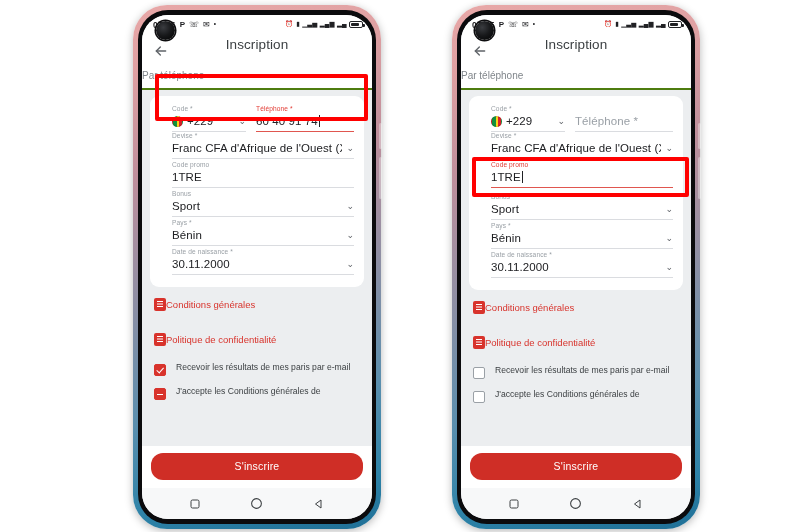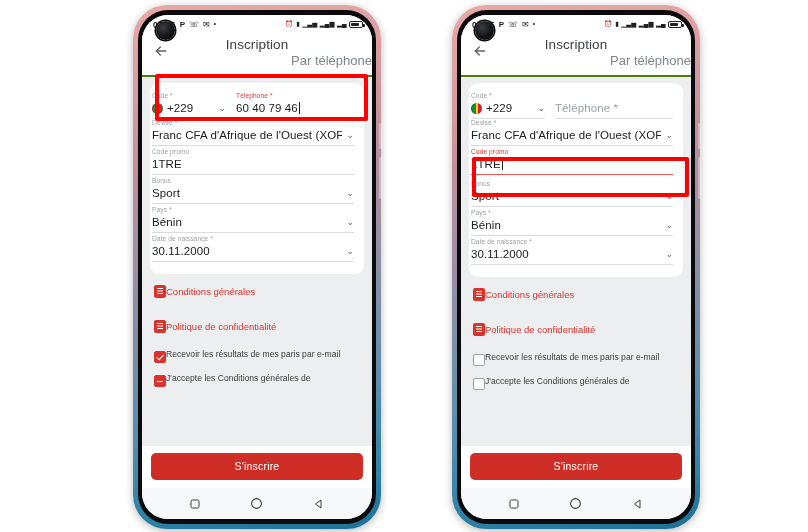--- a/index.html
+++ b/index.html
@@ -100,36 +100,36 @@
   .backarrow {
     position: absolute; left: 9px; top: 7px;
     width: 20px; height: 20px;
     color: #5f6368;
     display: flex; align-items: center; justify-content: center;
   }
   .apphead .title {
     text-align: center; font-size: 13.5px; color: #3c4043; letter-spacing: .1px;
   }
   .apphead .subtitle {
-    text-align: right; font-size: 13px; color: #80868b; margin-top: 1px;
+    text-align: left; font-size: 10px; color: #80868b; margin-top: 18px;
   }
 
   
   .body {
     flex: 1;
     background: #eceef0;
     padding: 6px 8px 0 8px;
     overflow: hidden;
     position: relative;
   }
 
   .card {
     background: #ffffff;
     border-radius: 9px;
-    padding: 9px 10px 10px 2px;
+    padding: 9px 10px 10px 22px;
   }
 
   .field { position: relative; padding-top: 9px; margin-bottom: 2px; }
   .flabel {
     position: absolute; top: 0; left: 0;
     font-size: 6.6px; color: #9aa0a6; letter-spacing: .1px;
   }
   .flabel.red { color: #e23b34; }
   .fline {
     border-bottom: 1px solid #dadce0;
@@ -164,21 +164,21 @@
   .doc-icon {
     width: 12px; height: 13px; border-radius: 2px;
     background: #d8332c; position: relative; flex: none;
   }
   .doc-icon:before {
     content:""; position:absolute; left:2.5px; top:3px; width:6px; height:1px;
     background:#fff; box-shadow: 0 2.5px 0 #fff, 0 5px 0 #fff;
   }
   .linktext { font-size: 9.5px; color: #d8332c; }
 
-  .checkrow { display: flex; align-items: flex-start; padding: 5px 4px 5px 4px; }
+  .checkrow { display: flex; align-items: flex-start; gap: 10px; padding: 5px 4px 5px 4px; }
   .cbox {
     width: 12px; height: 12px; border-radius: 2px; flex: none; margin-top: 2px;
     border: 1.4px solid #9aa0a6; background: #fff;
     position: relative;
   }
   .cbox.checked { background: #d8332c; border-color: #d8332c; }
   .cbox.checked:after {
     content: ""; position: absolute; left: 3.4px; top: .8px;
     width: 3.2px; height: 6.4px; border: solid #fff;
     border-width: 0 1.5px 1.5px 0; transform: rotate(42deg);
@@ -189,21 +189,21 @@
   }
   .checktext { font-size: 8.6px; color: #3c4043; line-height: 11.5px; }
 
   
   .btnwrap {
     background: #ffffff; padding: 7px 9px 8px 9px; flex: none;
     position: relative; z-index: 3;
   }
   .cta {
     background: #cf2e26; color: #fff; text-align: center;
-    border-radius: 5px; padding: 7px 0 8px 0;
+    border-radius: 12px; padding: 7px 0 8px 0;
     font-size: 10.5px; letter-spacing: .2px;
   }
   .navbar {
     background: #f7f8f9; height: 31px; flex: none;
     display: flex; align-items: center; justify-content: space-around;
     padding: 0 22px;
   }
   .nv { color: #3c4043; display: flex; align-items: center; justify-content: center; }
 
   
@@ -270,21 +270,21 @@
                 <div class="flabel">Code *</div>
                 <div class="fline">
                   <span class="flag"></span>
                   <span class="fval">+229</span>
                   <span class="chev">⌄</span>
                 </div>
               </div>
               <div class="col-tel">
                 <div class="flabel red">Téléphone *</div>
                 <div class="fline redline">
-                  <span class="fval">60 40 79 46</span>
+                  <span class="fval">60 40 91 74</span>
                     <span class="caret"></span>
                 </div>
               </div>
             </div>
 
             <div class="field">
               <div class="flabel">Devise *</div>
               <div class="fline">
                 <span class="fval">Franc CFA d'Afrique de l'Ouest (XOF)</span>
                 <span class="chev">⌄</span>

